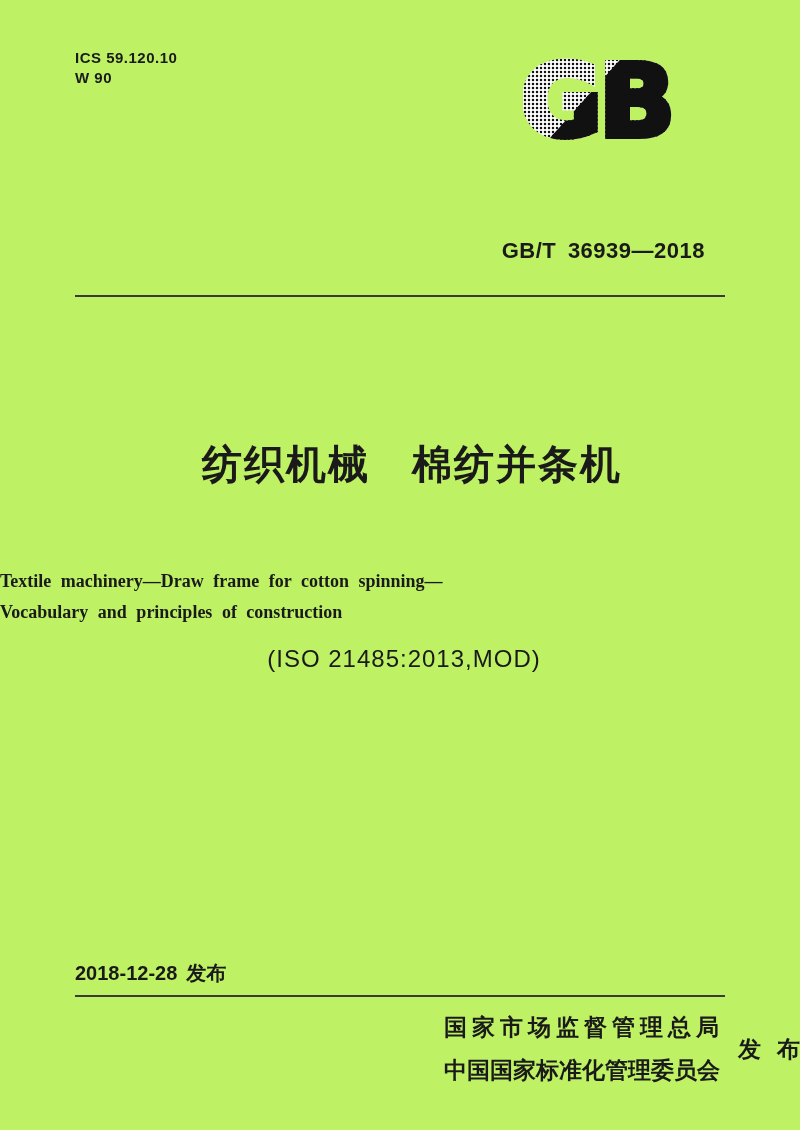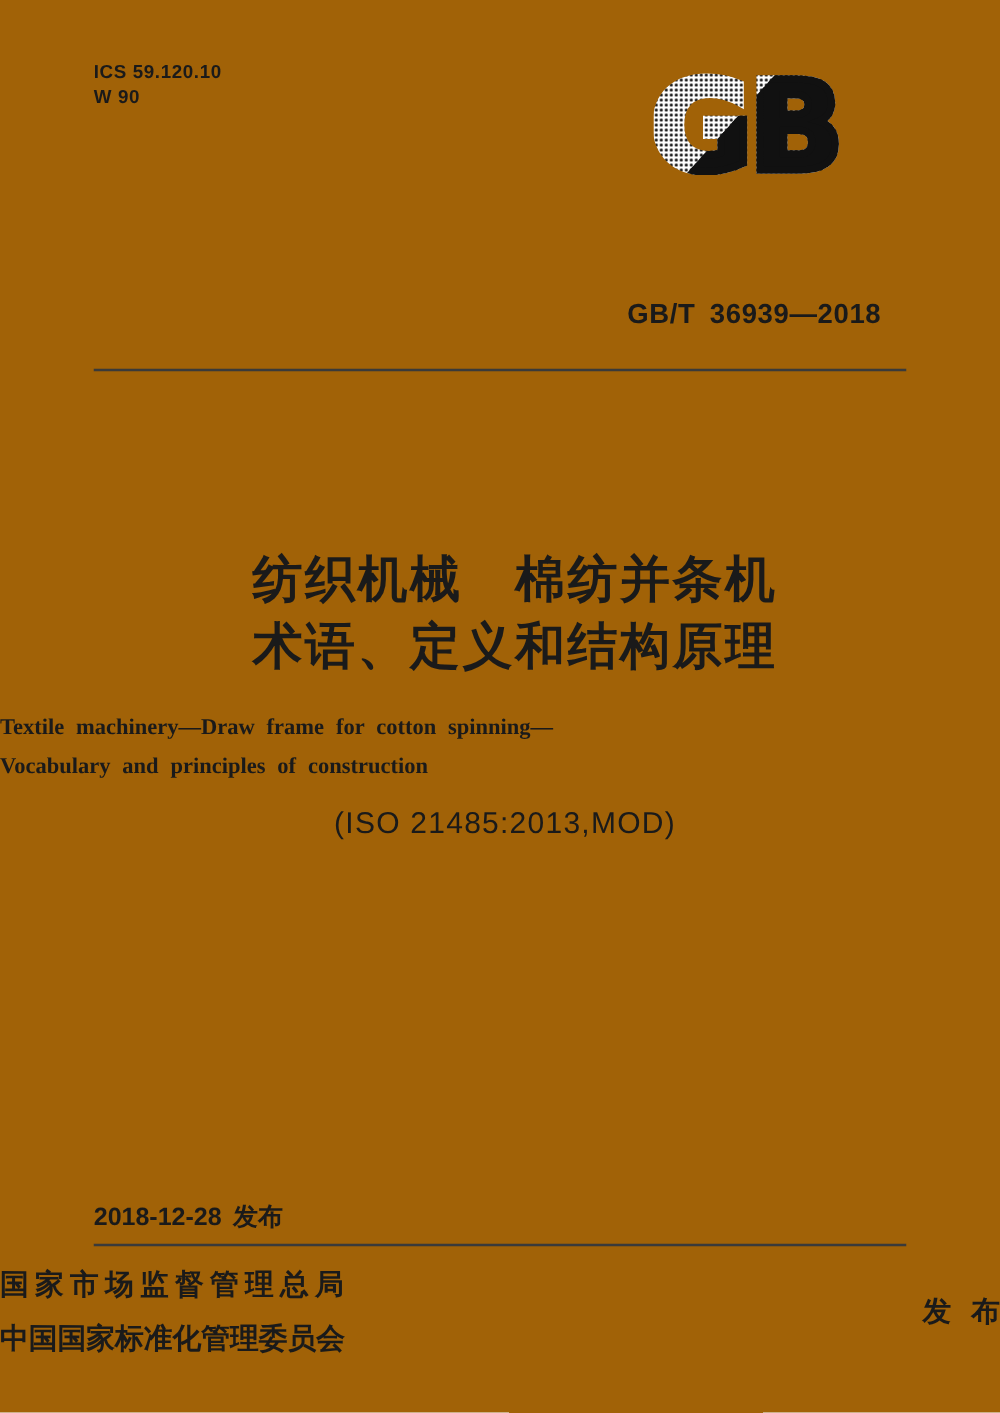--- a/index.html
+++ b/index.html
@@ -2,21 +2,21 @@
 <html><head>
 <meta charset="utf-8">
 <style>
   * { margin: 0; padding: 0; box-sizing: border-box; }
   html, body { background: #f2f2f2; }
   .page {
     position: relative;
     width: 800px;
     height: 1130px;
     margin: 0 auto;
-    background: #a16207;
+    background: #bef264;
     overflow: hidden;
     font-family: "Liberation Sans", "DejaVu Sans", sans-serif;
     color: #1a1a1a;
   }
 
   
   .ics-block {
     position: absolute;
     left: 75px;
     top: 48px;
@@ -132,21 +132,21 @@
     background: #3a3a3a;
   }
 
   
   .issuer-row {
     position: absolute;
     left: 0;
     top: 1014px;
     width: 100%;
     display: flex;
-    justify-content: space-between;
+    justify-content: flex-end;
     align-items: center;
   }
   .issuer-lines {
     font-family: "Liberation Serif", "DejaVu Serif", serif;
     font-weight: bold;
     font-size: 23px;
     line-height: 28px;
   }
   .issuer-line1 {
     letter-spacing: 5px;
@@ -191,21 +191,20 @@
     </svg>
   </div>
 
 
   <div class="standard-number">GB/T 36939—2018</div>
 
   <div class="rule-top"></div>
 
   <div class="main-title">
     <div>纺织机械　棉纺并条机</div>
-    <div>术语、定义和结构原理</div>
   </div>
 
   <div class="english-title">
     <div>Textile machinery—Draw frame for cotton spinning—</div>
     <div>Vocabulary and principles of construction</div>
   </div>
 
   <div class="iso-reference">(ISO 21485:2013,MOD)</div>
 
   <div class="dates-row">

